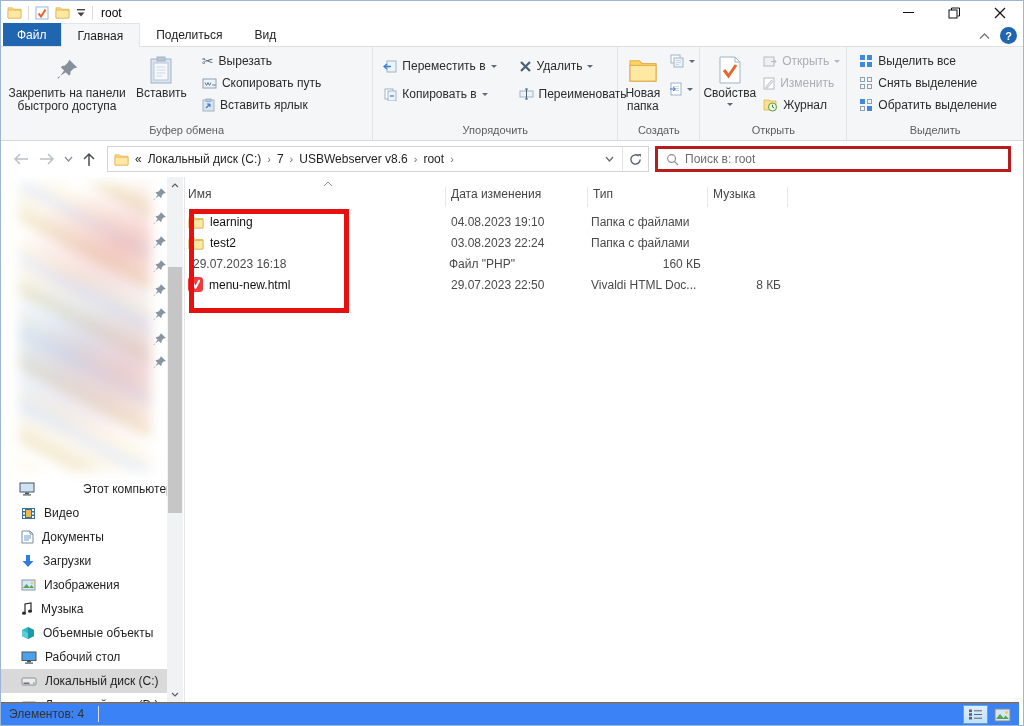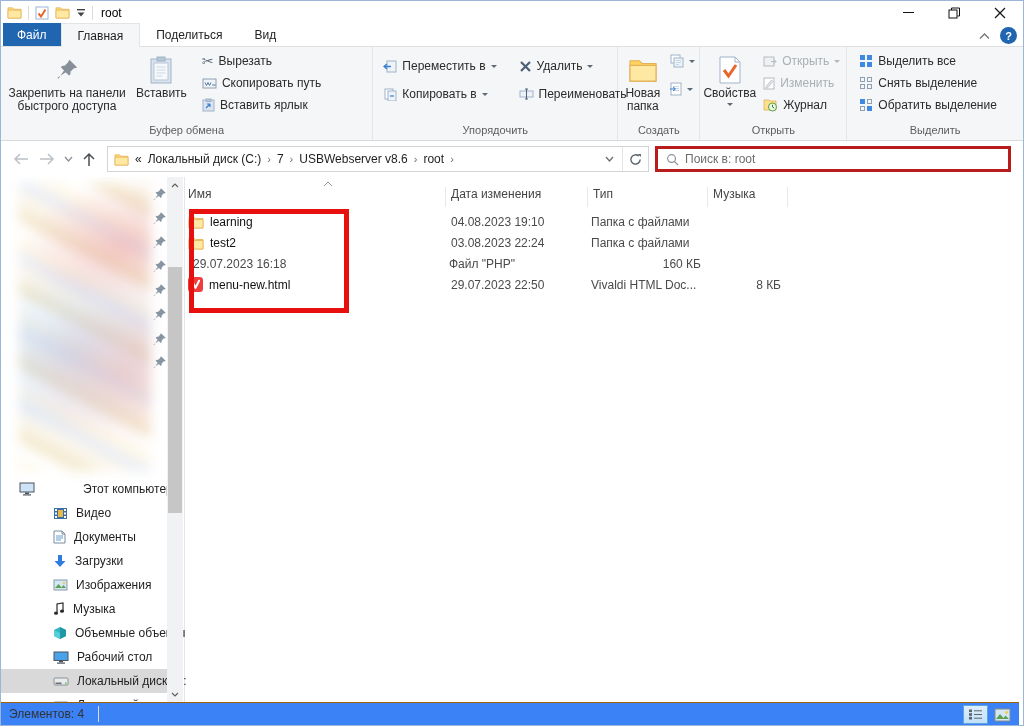--- a/index.html
+++ b/index.html
@@ -58,21 +58,21 @@
   .sidebar { position:absolute; top:0; left:0; width:184px; bottom:0; border-right:1px solid #e6e6e6; background:#fff; }
   .blurzone { position:absolute; top:6px; left:18px; width:132px; height:288px; overflow:hidden;
     background:
       radial-gradient(140px 90px at 78% 22%, rgba(234,158,158,.55), transparent 70%),
       radial-gradient(150px 110px at 82% 65%, rgba(236,168,168,.45), transparent 70%),
       radial-gradient(170px 120px at 42% 58%, rgba(165,198,236,.45), transparent 72%),
       repeating-linear-gradient(28deg, #fdf8ea 0 13px, #ffffff 13px 25px, #f4ebd2 25px 39px, #fbf6ec 39px 54px, #eaeef6 54px 65px);
     filter: blur(6px); }
   .pin-abs { position:absolute; left:151px; width:15px; height:15px; }
   .side-list { position:absolute; top:300px; left:0; right:0; }
-  .side-item { height:24px; display:flex; align-items:center; gap:8px; padding-left:52px; color:#1e1e1e; }
+  .side-item { height:24px; display:flex; align-items:center; gap:8px; padding-left:20px; color:#1e1e1e; }
   .side-item.root { padding-left:18px;gap:48px; }
   .side-item.selected { background:#d9d9d9; width:167px; }
   .side-item .lbl { white-space:nowrap; }
   .sscroll { position:absolute; top:0; right:1px; width:16px; bottom:0; background:#f1f2f3; }
   .sscroll .arr { position:absolute; left:0; width:16px; height:16px; display:flex; align-items:center; justify-content:center; color:#5f5f5f; font-size:9px; }
   .sscroll .thumb { position:absolute; left:1px; width:14px; top:90px; height:246px; background:#c6c6c6; }
 
   
   .filepane { position:absolute; left:185px; right:0; top:0; bottom:0; background:#fff; }
   .cols-grid { display:grid; grid-template-columns:258px 142px 120px 80px; padding-left:2px; }

